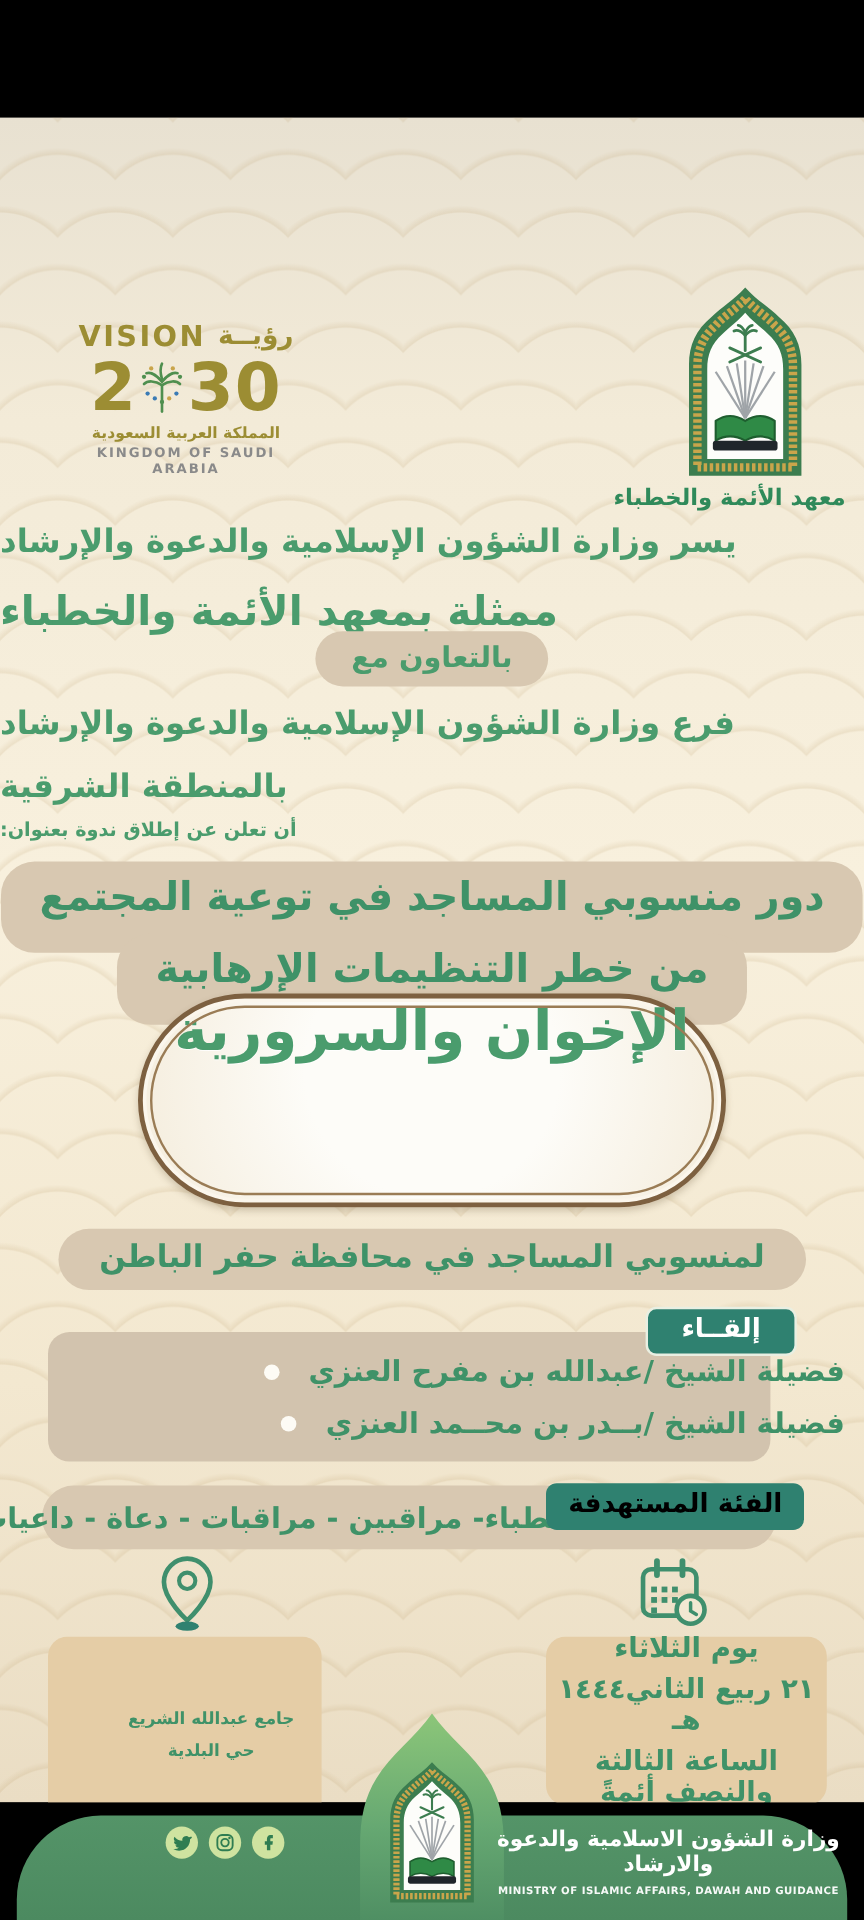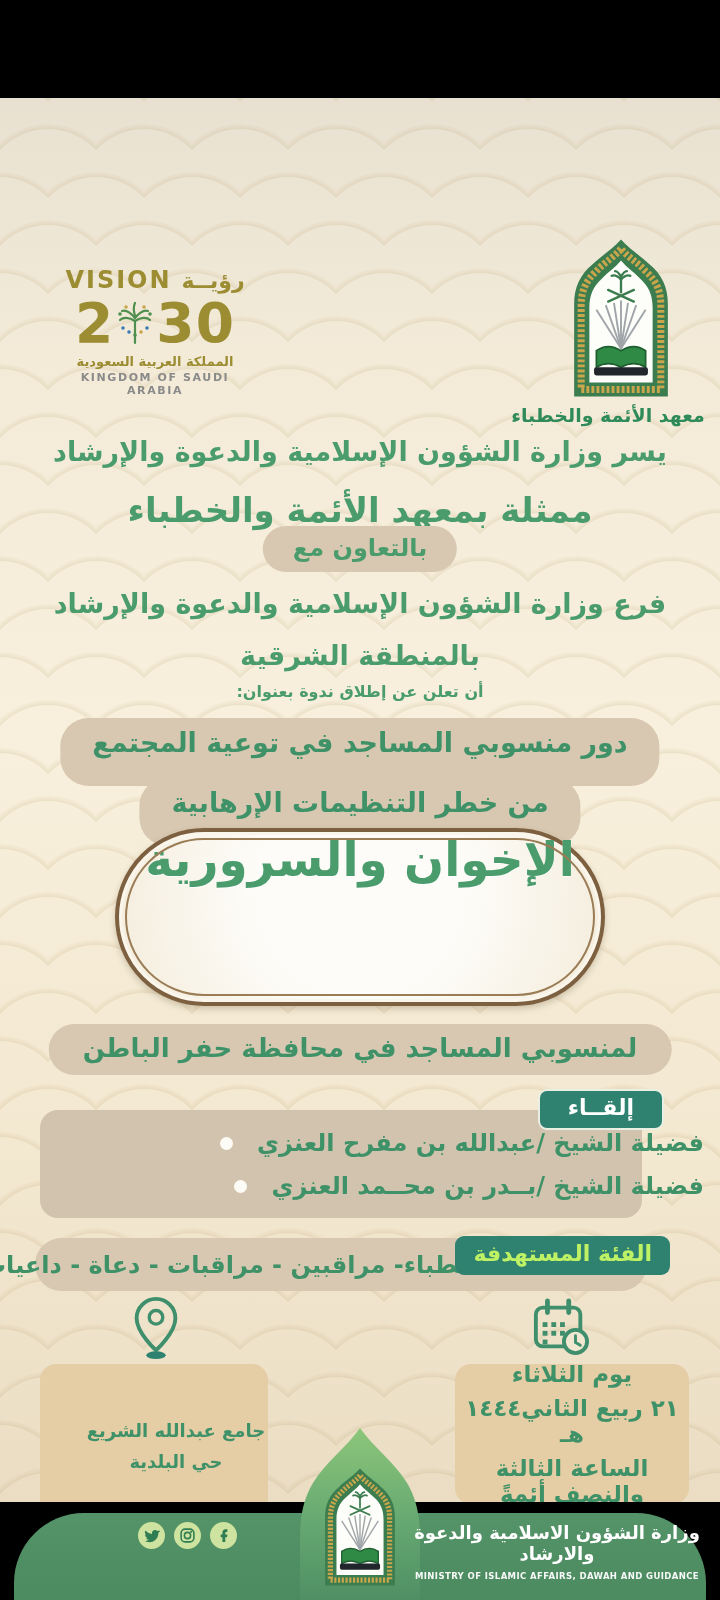--- a/index.html
+++ b/index.html
@@ -14,21 +14,21 @@
     background: linear-gradient(180deg,#e8e1d1 0%, #f3ebd8 18%, #f8f0dd 45%, #f3e8d0 75%, #ead dc4 100%);
     background: linear-gradient(180deg,#e8e1d1 0%, #f3ebd8 18%, #f8f0dd 45%, #f3e8d0 75%, #eaddc4 100%);
   }
   .poster::before { content:""; position:absolute; inset:0; pointer-events:none;
     background:
       radial-gradient(circle at 50% 100%, rgba(0,0,0,0) 60%, rgba(183,152,100,.17) 61%, rgba(0,0,0,0) 66%) 0 0/96px 96px repeat,
       radial-gradient(circle at 50% 100%, rgba(0,0,0,0) 60%, rgba(183,152,100,.17) 61%, rgba(0,0,0,0) 66%) 48px 48px/96px 96px repeat;
   }
 
   .abs { position:absolute; }
-  .ctr { left:0; width:720px; text-align:center; }
+  .ctr { left:0; width:720px; text-align:left; }
   .green-txt { color:#4a9c6d; font-weight:bold; }
   .dgreen-txt { color:#3f9268; font-weight:bold; }
 
   
   .vision { left:52px; top:168px; width:206px; text-align:center; color:#9c8d33; }
   .vision-row1 { display:flex; justify-content:center; align-items:center; gap:10px; font-size:24px; font-weight:bold; letter-spacing:2px; }
   .vision-row1 .ar { letter-spacing:0; font-size:22px; }
   .vision-year { display:flex; justify-content:center; align-items:center; font-size:55px; font-weight:bold; line-height:58px; letter-spacing:1px; }
   .vision-country-ar { font-size:13px; font-weight:bold; margin-top:2px; }
   .vision-country-en { font-size:11px; font-weight:bold; color:#8a8a8a; letter-spacing:1.6px; margin-top:2px; }
@@ -36,21 +36,21 @@
   
   .emblem-top { left:548px; top:138px; width:146px; height:164px; }
   .institute-label { left:500px; top:306px; width:216px; text-align:center; font-size:19px; font-weight:bold; color:#2f8a5a; }
 
   .l1 { top:338px; font-size:27px; }
   .l2 { top:392px; font-size:34px; }
   .coop-pill { top:428px; left:50%; transform:translateX(-50%); background:#d8c8b1; border-radius:24px; padding:8px 30px 10px; font-size:24px; }
   .l3 { top:490px; font-size:27px; }
   .l4 { top:542px; font-size:27px; }
   .l5 { top:584px; font-size:16px; }
-  .topic-pill { left:50%; transform:translateX(-50%); background:#d8c8b1; border-radius:28px; padding:9px 32px 28px; font-size:27px; white-space:nowrap; }
+  .topic-pill { left:50%; transform:translateX(-50%); background:#d8c8b1; border-radius:28px; padding:9px 32px 28px; font-size:33px; white-space:nowrap; }
   .tp1 { top:620px; }
   .tp2 { top:680px; }
 
   
   .title-frame { left:115px; top:730px; width:490px; height:178px;
     border:4px solid #7d6040; border-radius:95px;
     background: radial-gradient(circle at 50% 35%, #fdfcf8 40%, #f4ecdb 100%);
     box-shadow: 0 3px 6px rgba(90,70,40,.25), inset 0 0 0 3px #fbf6ec;
     display:flex; justify-content:center;
   }
@@ -64,29 +64,29 @@
   .spk-badge { top:991px; right:56px; background:#2f8170; color:#fff; font-weight:bold; font-size:22px;
     padding:4px 28px 8px; border-radius:9px; border:2px solid #e9efe2; z-index:3; }
   .spk-row { position:absolute; right:16px; display:flex; align-items:center; justify-content:flex-end; gap:24px; width:560px; }
   .spk-row-1 { top:1031px; } .spk-row-2 { top:1074px; }
   .spk-dot { width:13px; height:13px; border-radius:50%; background:#fdfbf5; flex:0 0 auto; }
   .spk-name { font-size:24px; font-weight:bold; color:#3f9268; }
 
   
   .tgt-pill { left:35px; top:1140px; width:612px; height:53px; background:#d8c8b1; border-radius:27px;
     display:flex; align-items:center; justify-content:center; padding-right:150px; font-size:24px; white-space:nowrap; }
-  .tgt-badge { top:1138px; right:50px; background:#2f8170; color:#bef264; font-weight:bold; font-size:22px;
+  .tgt-badge { top:1138px; right:50px; background:#2f8170; color:#000000; font-weight:bold; font-size:22px;
     padding:5px 18px 9px; border-radius:9px; z-index:3; }
 
   .pin-icon { left:128px; top:1198px; width:56px; height:64px; }
   .cal-icon { left:532px; top:1200px; width:58px; height:58px; }
 
   .info-box { background:#e5cda6; border-radius:16px; color:#3f9268; font-weight:bold; text-align:center;
     display:flex; flex-direction:column; justify-content:center; gap:10px; }
-  .loc-box { left:40px; top:1266px; width:228px; height:163px; font-size:18px;padding-left:44px; }
+  .loc-box { left:40px; top:1266px; width:228px; height:163px; font-size:14px;padding-left:44px; }
   .dt-box { left:455px; top:1266px; width:234px; height:140px; font-size:23px; gap:8px; }
 
   
   .footer-band { left:14px; right:14px; top:1415px; height:87px; position:absolute;
     background:linear-gradient(180deg,#549468,#4c8a60); border-radius:70px 70px 0 0; z-index:2; }
   .footer-arch { left:256px; top:1328px; width:208px; height:174px; z-index:3; }
   .emblem-footer { left:312px; top:1368px; width:96px; height:122px; z-index:4; }
 
   .socials { left:138px; top:1424px; display:flex; gap:9px; z-index:5; }
   .soc { width:27px; height:27px; border-radius:50%; background:#cfe3a0; display:flex; align-items:center; justify-content:center; }

